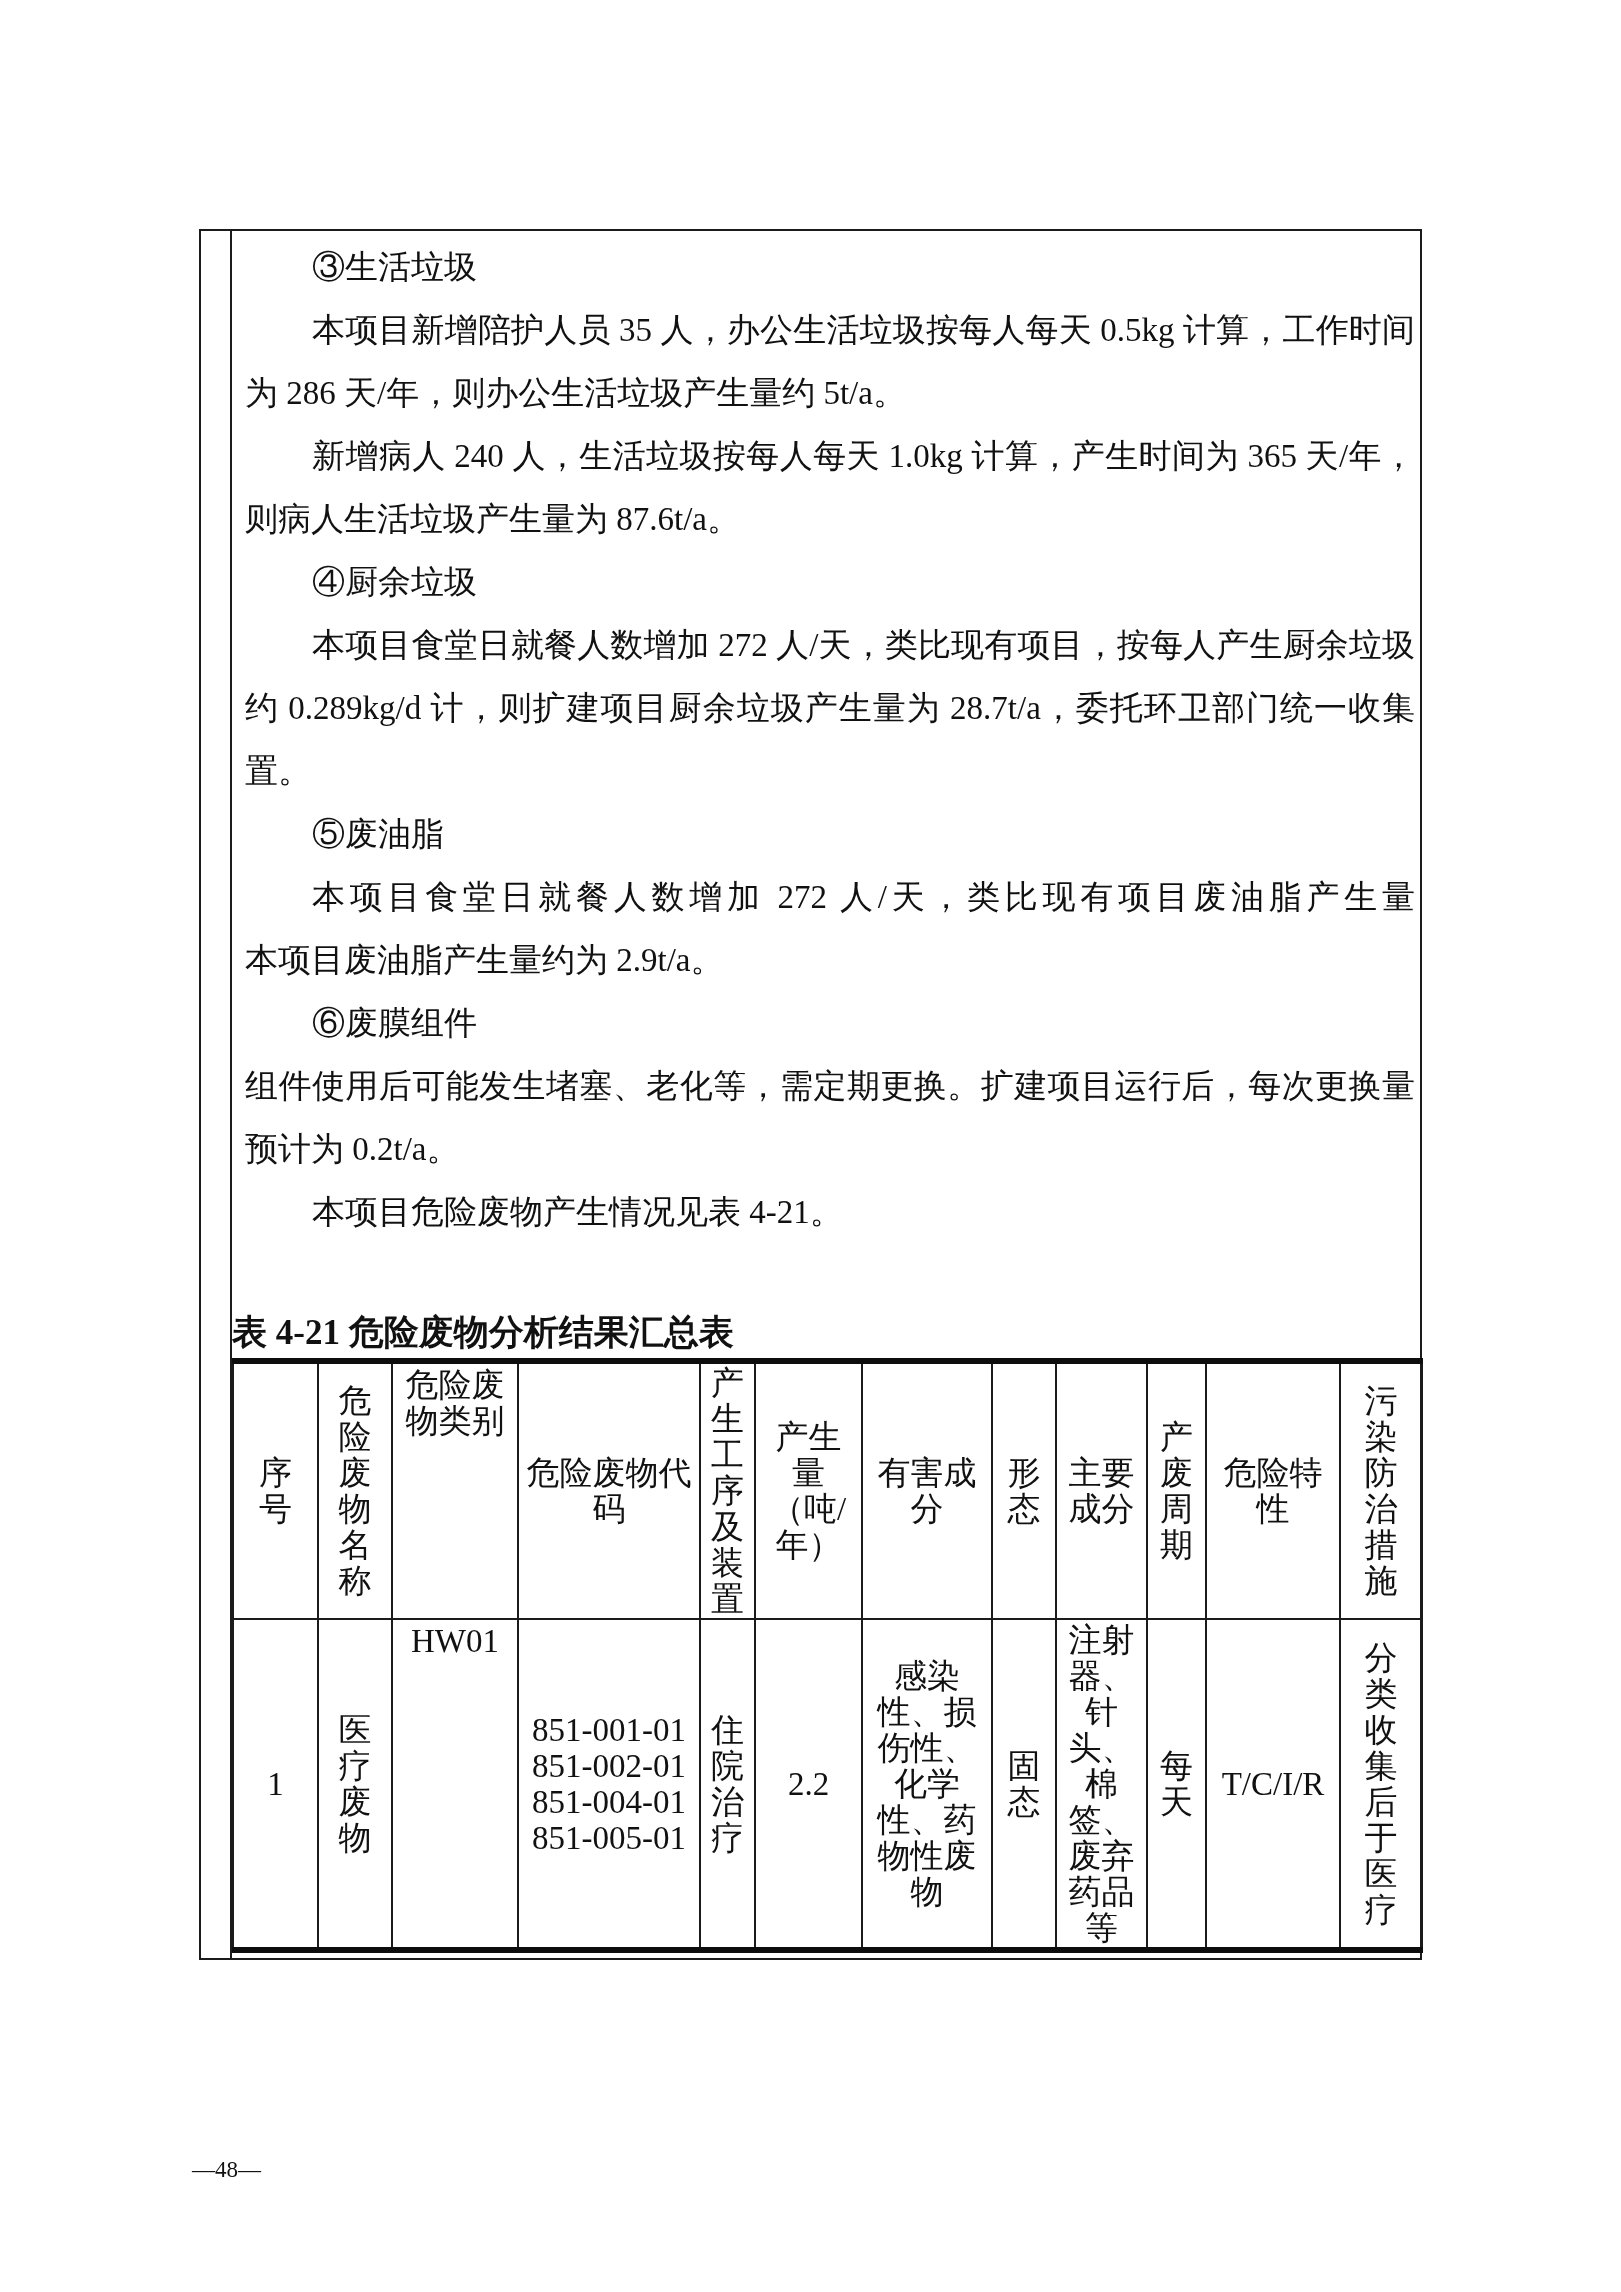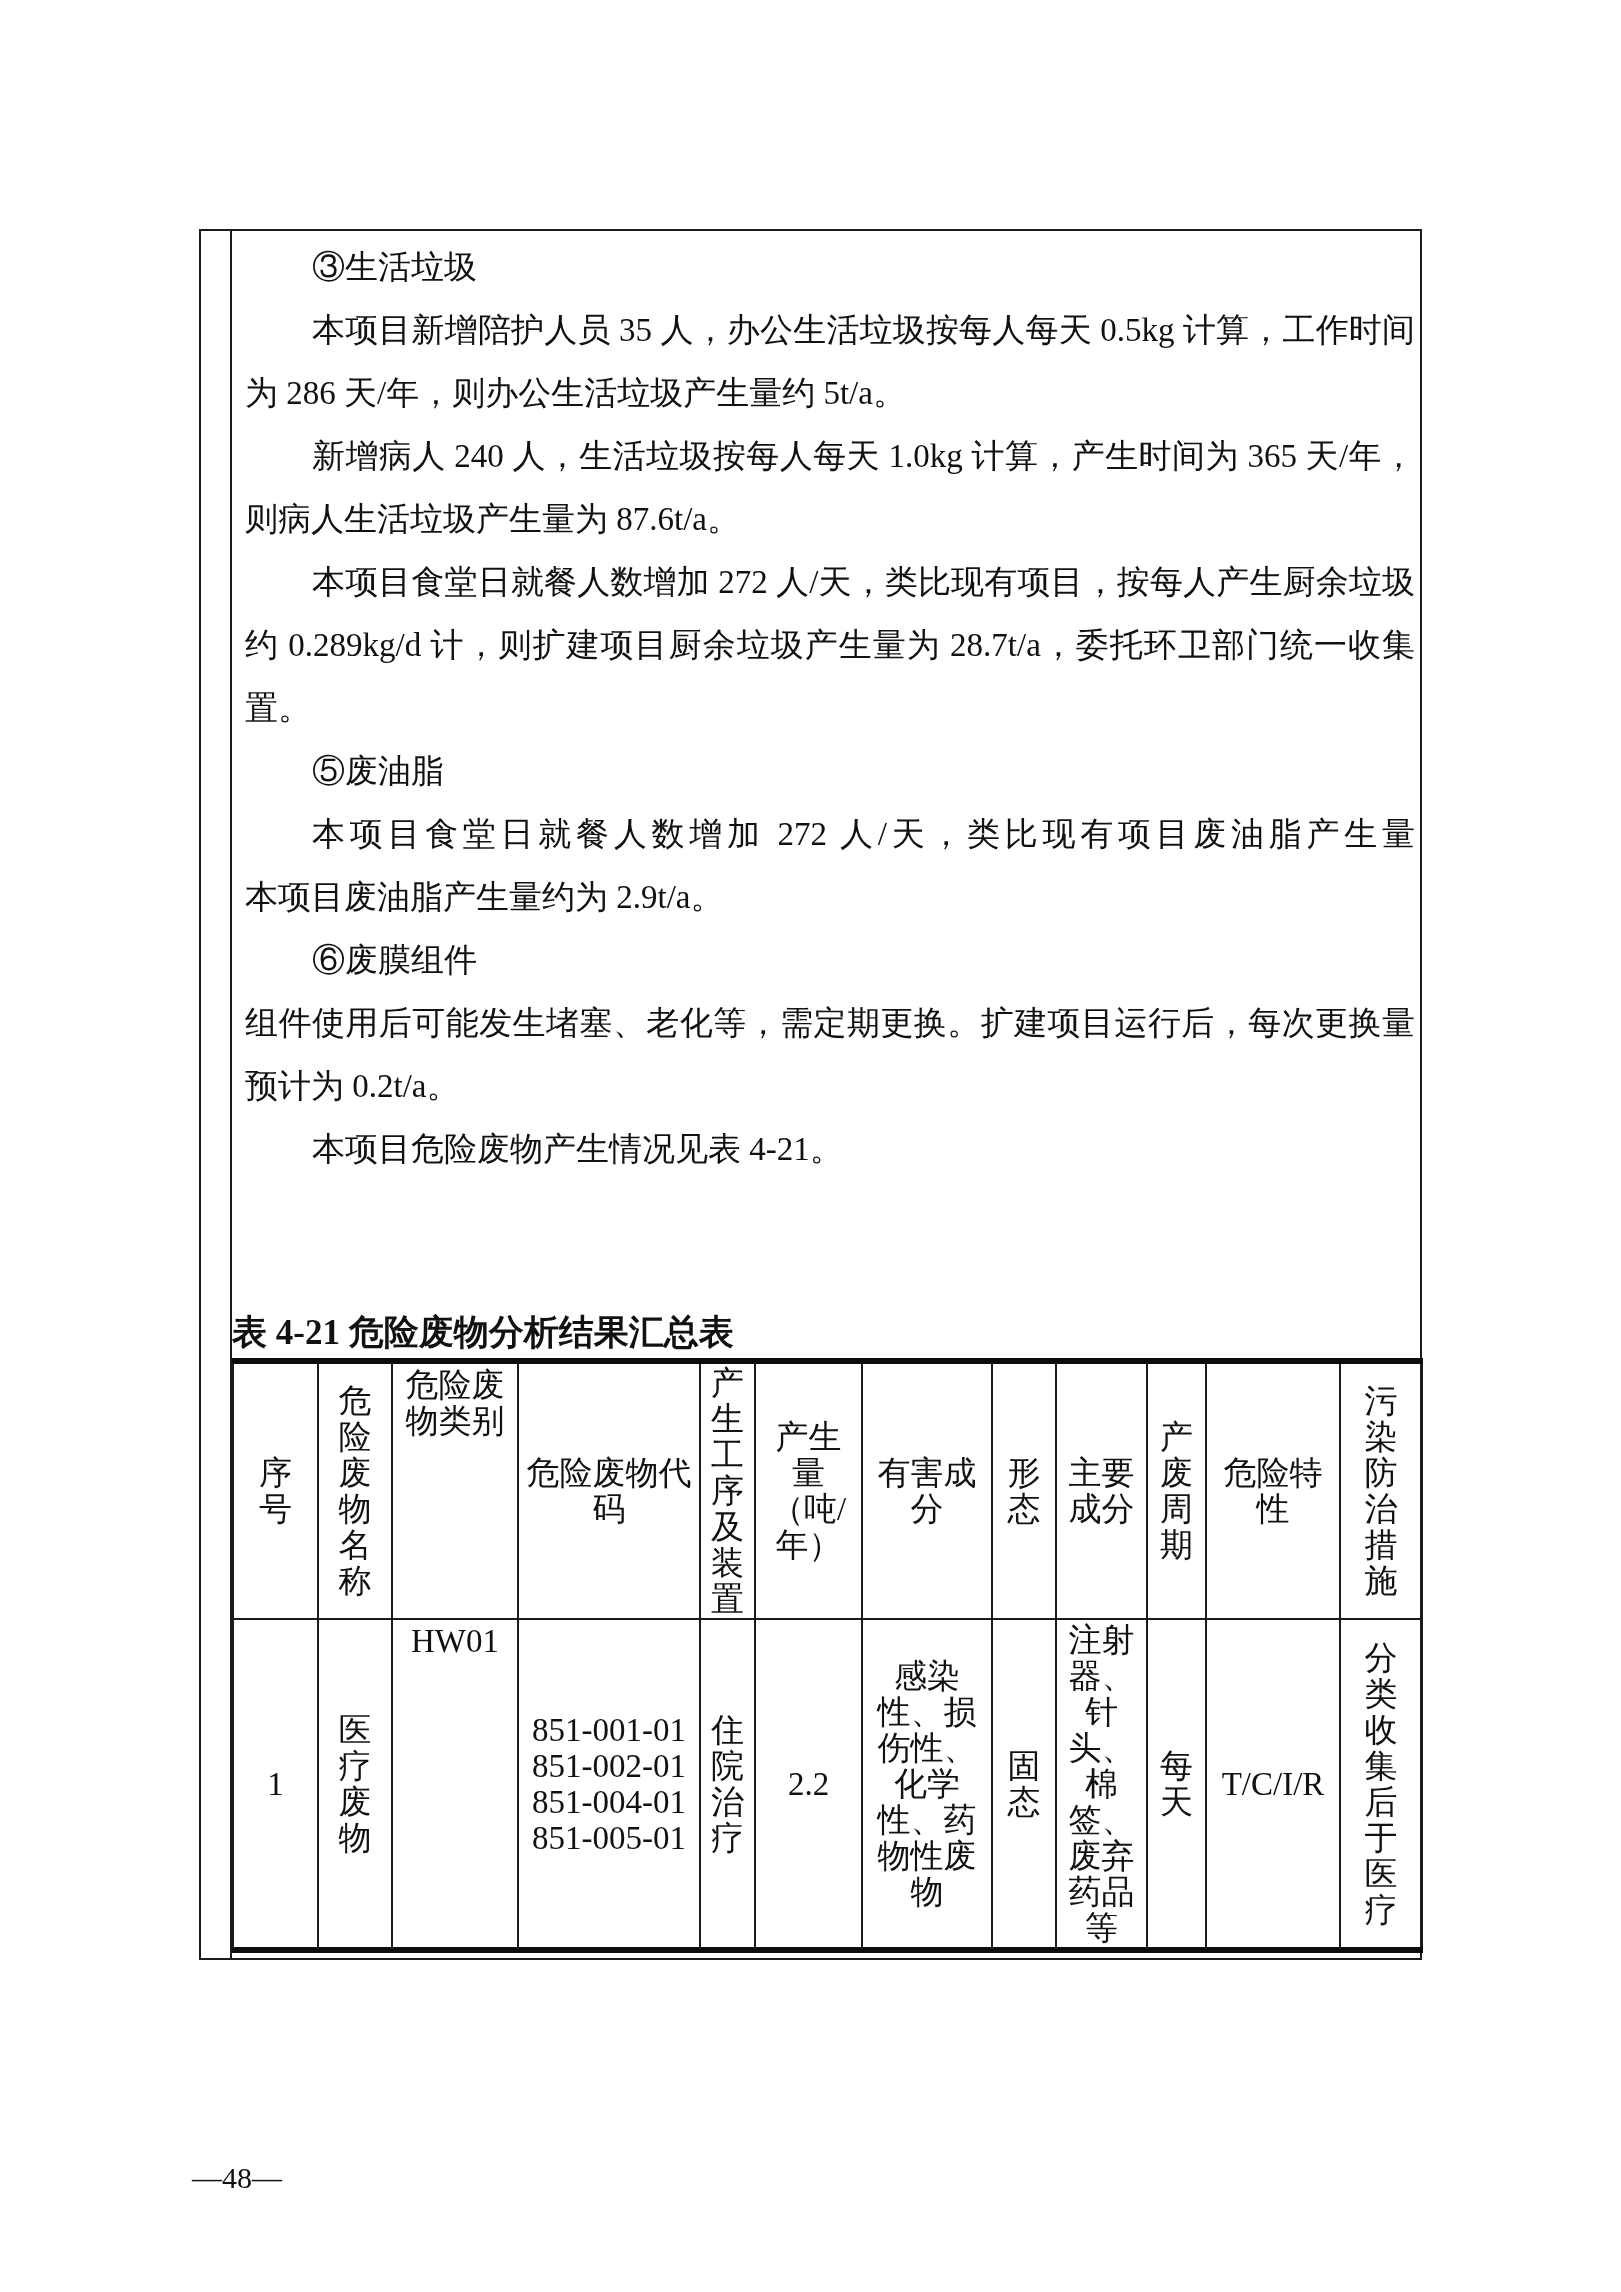--- a/index.html
+++ b/index.html
@@ -95,38 +95,38 @@
   table.hw-table tr.header-row { height: 257px; }
   table.hw-table tr.body-row   { height: 331px; }
   table.hw-table .top-align {
     vertical-align: top;
     padding-top: 2.9px;
   }
   .page-footer {
     position: absolute;
     left: 192px;
     top: 2145px;
-    font-size: 30px;
+    font-size: 23px;
     line-height: 49px;
-    margin-top: 8px;
   }
 </style>
 </head>
 <body>
 
 <div class="page-frame">
   <div class="frame-inner-line"></div>
 </div>
 
 <div class="text-block">
   <div class="line indent">③生活垃圾</div>
   <div class="line fill indent">本项目新增陪护人员 35 人，办公生活垃圾按每人每天 0.5kg 计算，工作时间</div>
   <div class="line">为 286 天/年，则办公生活垃圾产生量约 5t/a。</div>
   <div class="line fill indent">新增病人 240 人，生活垃圾按每人每天 1.0kg 计算，产生时间为 365 天/年，</div>
   <div class="line">则病人生活垃圾产生量为 87.6t/a。</div>
+  <div class="line indent">④厨余垃圾</div>
   <div class="line fill indent">本项目食堂日就餐人数增加 272 人/天，类比现有项目，按每人产生厨余垃圾</div>
   <div class="line fill">约 0.289kg/d 计，则扩建项目厨余垃圾产生量为 28.7t/a，委托环卫部门统一收集处</div>
   <div class="line">置。</div>
   <div class="line indent">⑤废油脂</div>
   <div class="line fill indent">本项目食堂日就餐人数增加 272 人/天，类比现有项目废油脂产生量（1t/a），</div>
   <div class="line">本项目废油脂产生量约为 2.9t/a。</div>
   <div class="line indent">⑥废膜组件</div>
   <div class="line fill">组件使用后可能发生堵塞、老化等，需定期更换。扩建项目运行后，每次更换量</div>
   <div class="line">预计为 0.2t/a。</div>
   <div class="line indent">本项目危险废物产生情况见表 4-21。</div>

